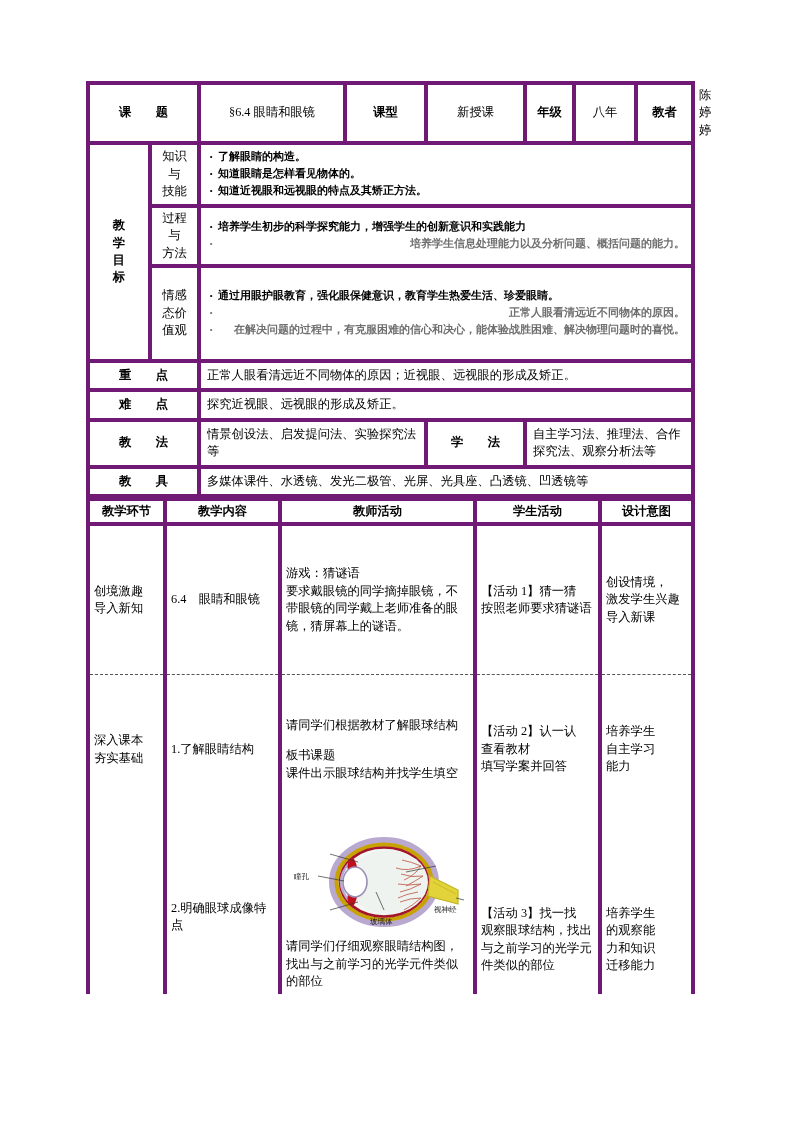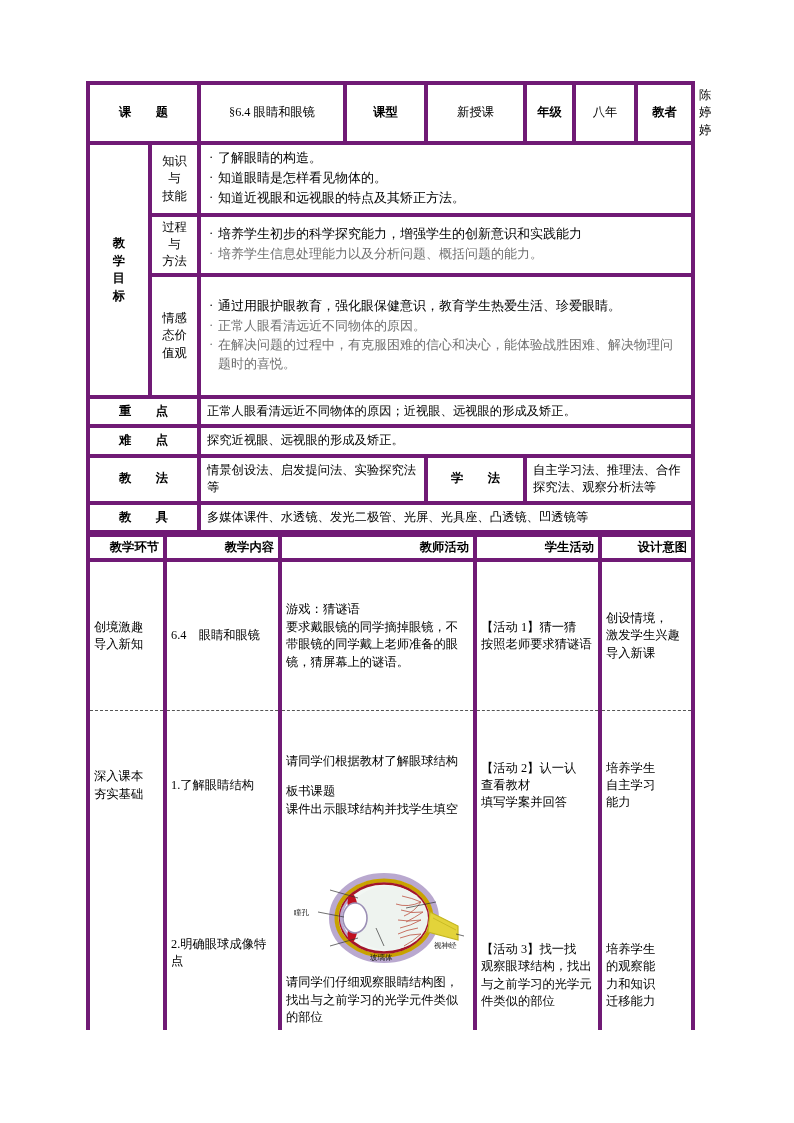--- a/index.html
+++ b/index.html
@@ -59,33 +59,34 @@
   ul.bl {
     margin: 0;
     padding: 0;
     list-style: none;
   }
   ul.bl li {
     position: relative;
     padding-left: 11px;
     margin: 0 0 1px 0;
     line-height: 1.44;
-    font-size: 13px;
+    font-size: 11px;
+    font-weight: bold;
   }
   ul.bl li::before {
     content: "·";
     position: absolute;
     left: 2px;
     top: -1px;
     font-size: 13px;
   }
-  ul.bl li.gray { color: #6f6f6f; }
+  ul.bl li.gray { color: #6f6f6f; text-align: right; }
   .v-top { vertical-align: top; }
   .hdr2 td {
-    text-align: right;
+    text-align: center;
     font-weight: bold;
     font-size: 12.6px;
     padding: 3px 2px;
   }
   .cellpad {
     padding: 5px 5px 5px 5px;
     line-height: 1.5;
     font-size: 12.2px;
   }
   .blankline { display:block; height: 13px; }

